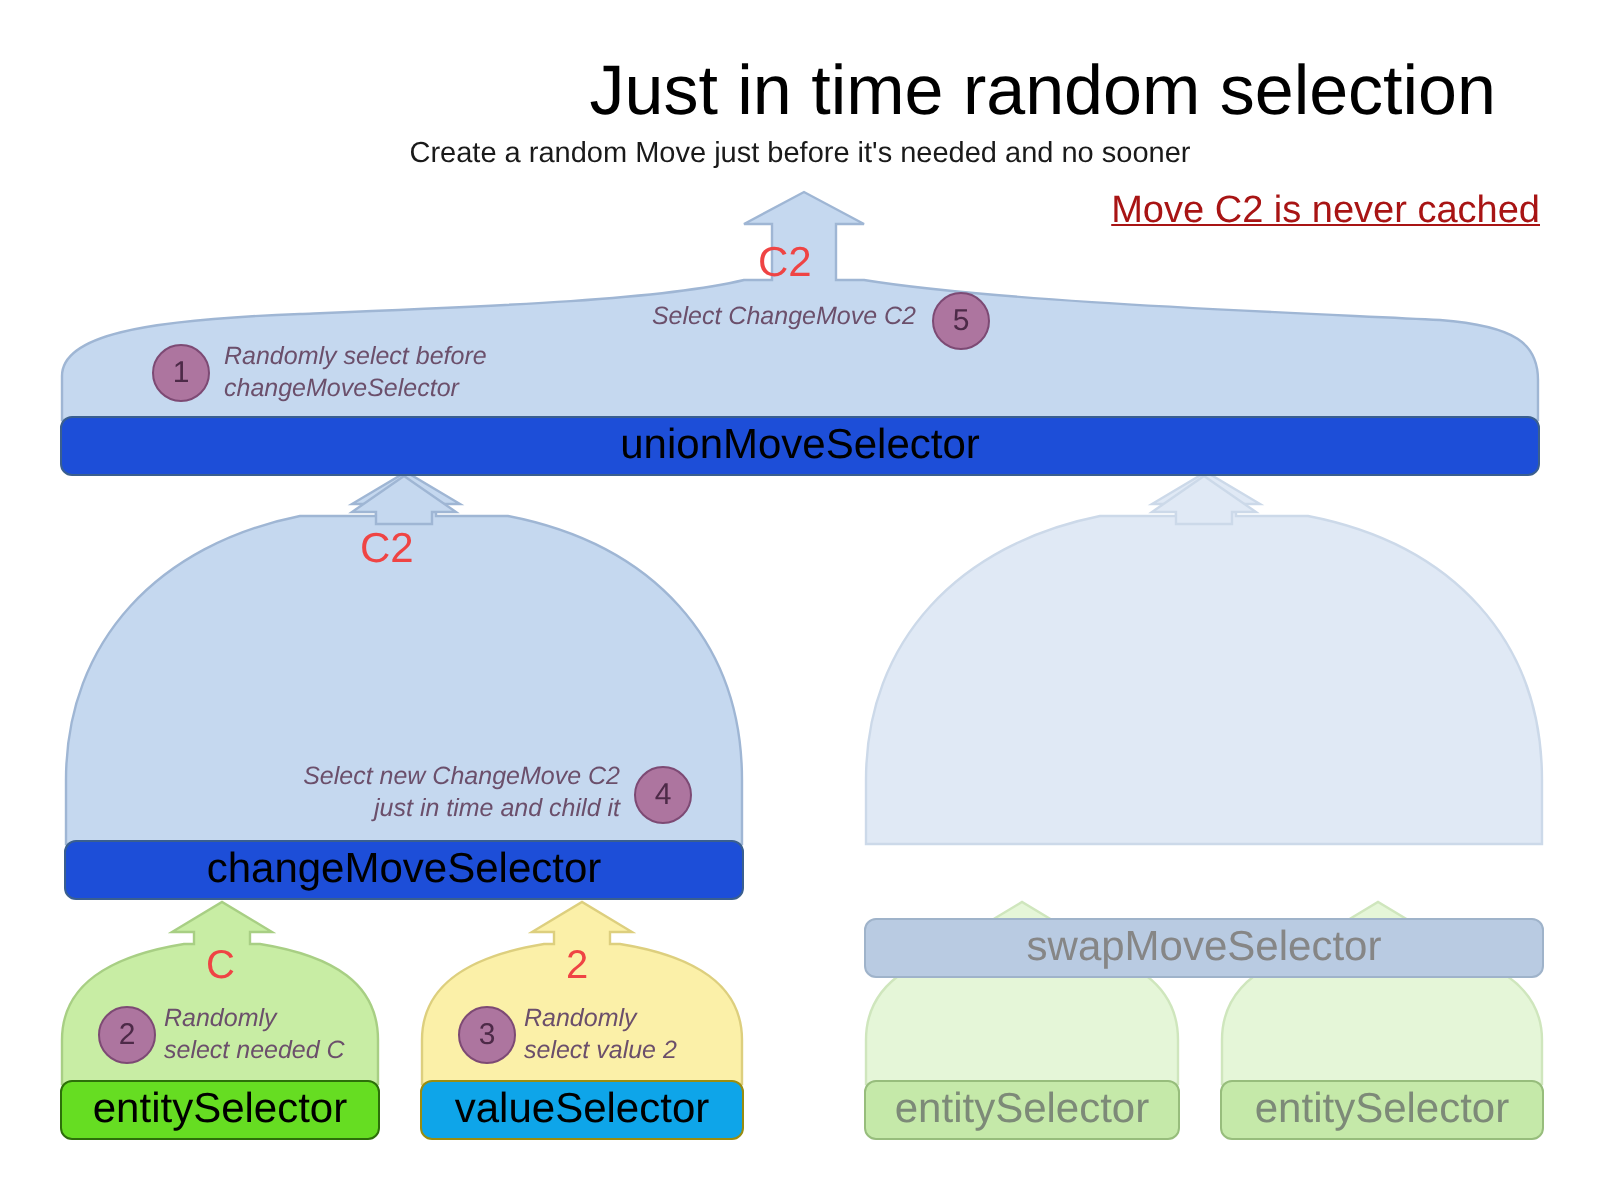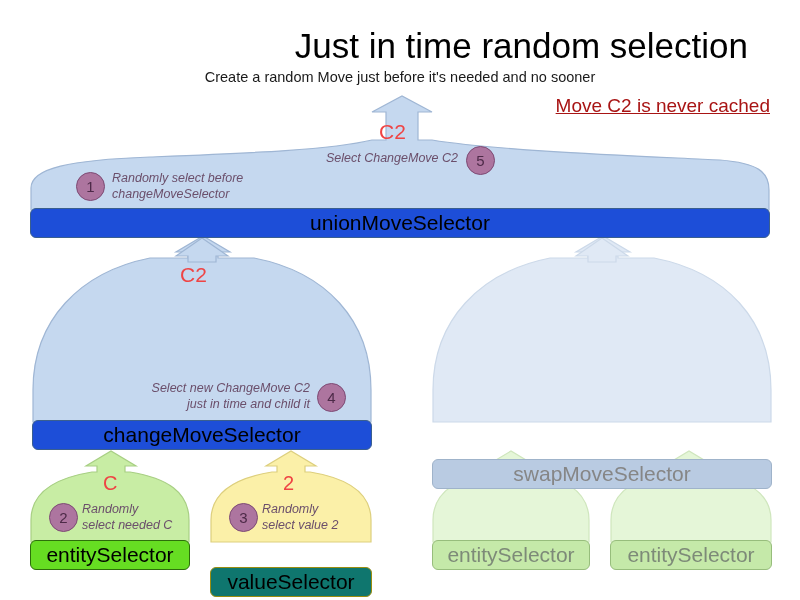--- a/index.html
+++ b/index.html
@@ -28,21 +28,21 @@
   .bar{
     position:absolute;box-sizing:border-box;
     border-radius:6px;border:1.4px solid #3a5f8f;
     display:flex;align-items:center;justify-content:center;
     color:#000;white-space:nowrap;
   }
   .bar.blue{background:#1d4ed8;}
   .bar.blue-faded{background:#b9cbe2;border-color:#9fb3ca;color:#868686;}
   .bar.green{background:#66dd22;border-color:#2d6f0a;}
   .bar.green-faded{background:#c5e9a9;border-color:#97bd7c;color:#7d8a78;}
-  .bar.yellow{background:#0f766e;border-color:#9a8d10;margin-top:27px;}
+  .bar.yellow{background:#0ea5e9;border-color:#9a8d10;}
 
   
   .flow{position:absolute;white-space:nowrap;color:#ef4444;}
 
   
   .note{
     position:absolute;font-size:12.5px;line-height:1.26;
     color:#6b4f6b;white-space:nowrap;font-style:italic;
   }
   .note.r{text-align:right;}

